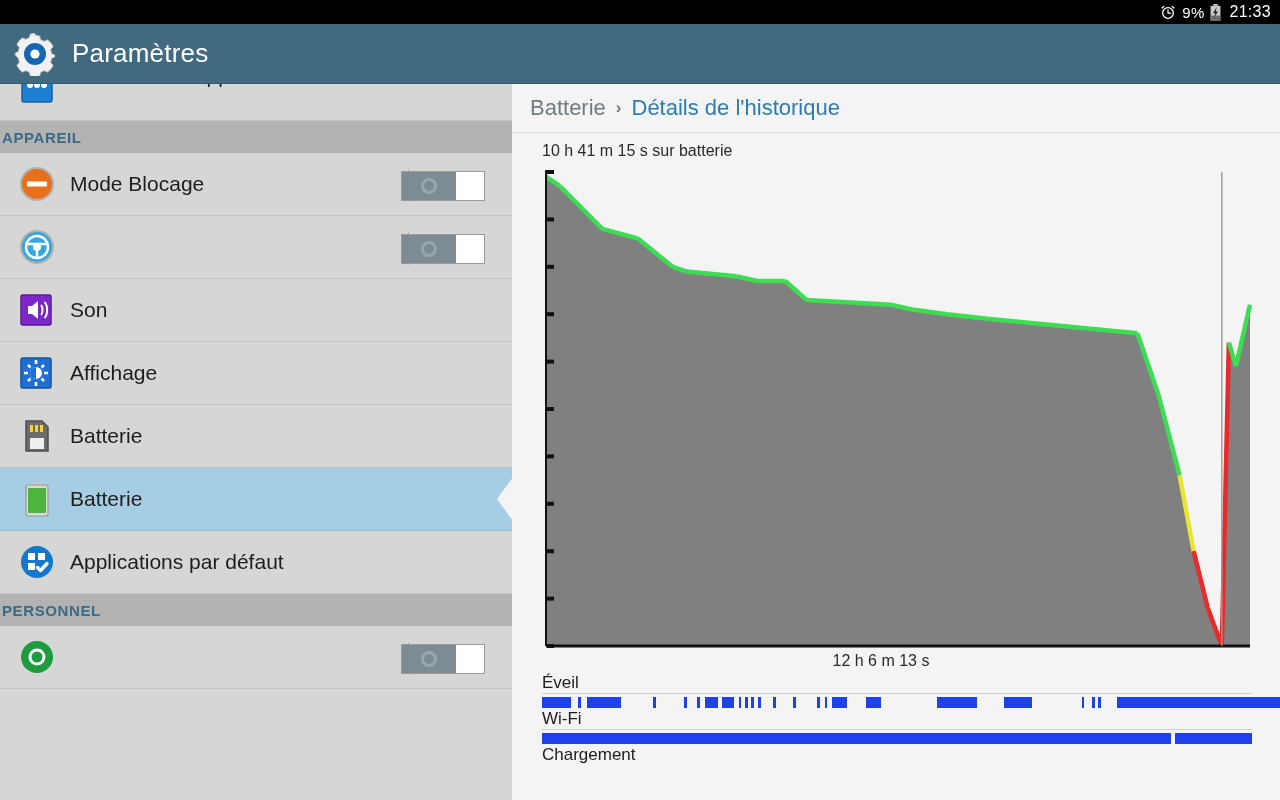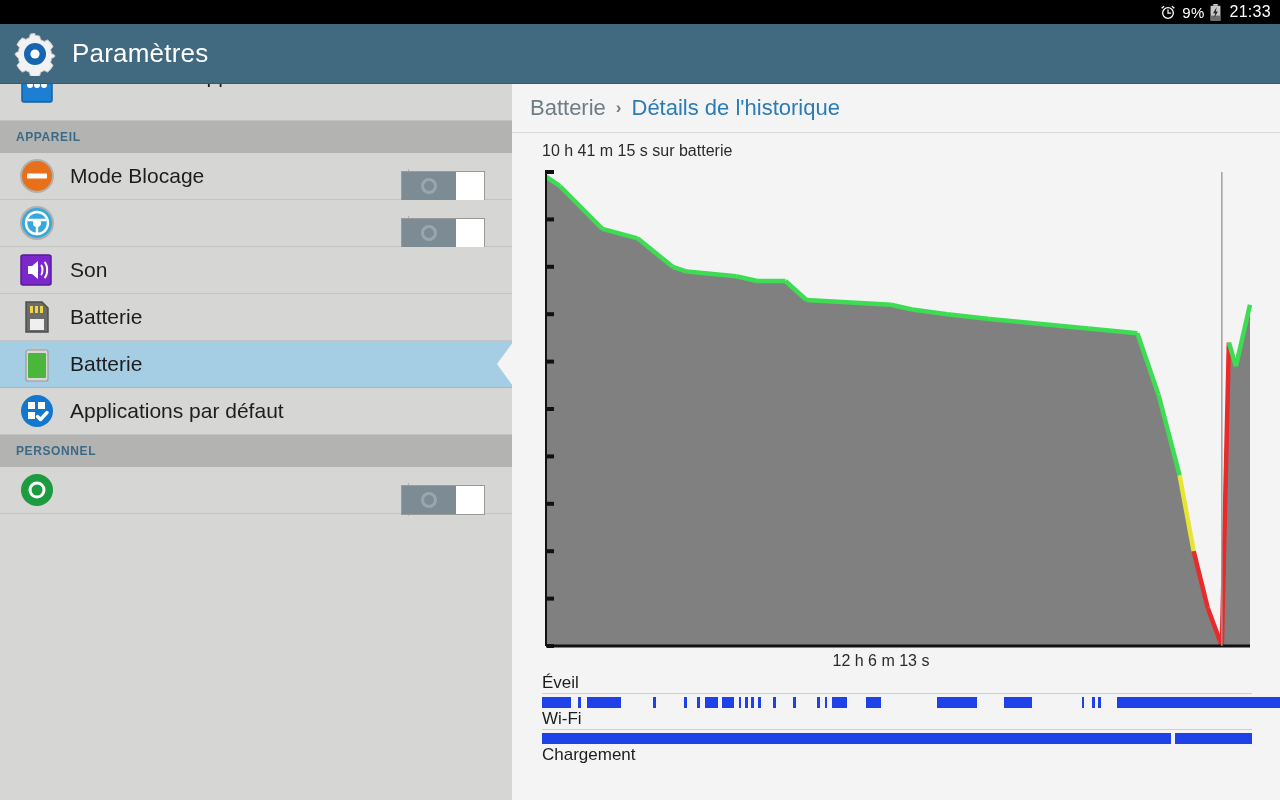--- a/index.html
+++ b/index.html
@@ -36,25 +36,25 @@
     letter-spacing:.2px;
   }
 
   
   #sidebar{
     position:absolute; left:0; top:84px; width:512px; height:716px;
     background:#d6d6d4; overflow:hidden;
   }
   .sec-head{
     height:32px; background:#b3b3b1; display:flex; align-items:center;
-    padding-left:16px; color:#3b6a86; font-size:12px; font-weight:bold;
+    padding-left:2px; color:#3b6a86; font-size:15px; font-weight:bold;
     letter-spacing:.6px;
   }
   .row{
-    position:relative; height:47px; display:flex; align-items:center;
+    position:relative; height:63px; display:flex; align-items:center;
     border-bottom:1px solid #c3c3c1;
     background:#d6d6d4;
   }
   .row.clipped{ height:37px; align-items:flex-start; border-bottom:1px solid #c3c3c1;}
   .row.selected{ background:#a5cde4; border-bottom:1px solid #8fbdd6;}
   .row .ico{ width:40px; height:40px; margin-left:17px; flex:0 0 40px; display:block;}
   .row.clipped .ico{ margin-top:-14px;}
   .row .label{
     margin-left:13px; font-size:21px; color:#1d1d1d; white-space:nowrap;
   }
@@ -211,20 +211,33 @@
     <span class="ico">
       <svg viewBox="0 0 40 40" width="40" height="40">
         <rect x="4" y="5" width="30" height="30" rx="2" fill="#7b27c9" stroke="#5a1b96" stroke-width="1.5"></rect>
         <path d="M11 16h4l6-5v18l-6-5h-4z" fill="#fff"></path>
         <path d="M24 15c2 2 2 8 0 10M27.5 12c3.5 3.5 3.5 12.5 0 16" fill="none" stroke="#fff" stroke-width="2"></path>
       </svg>
     </span>
     <span class="label">Son</span>
   </div>
 
+  <div class="row">
+    <span class="ico">
+      <svg viewBox="0 0 40 40" width="40" height="40">
+        <rect x="4" y="5" width="30" height="30" rx="2" fill="#1c6fd4" stroke="#14519c" stroke-width="1.5"></rect>
+        <circle cx="19" cy="20" r="6" fill="#fff"></circle>
+        <g stroke="#fff" stroke-width="2.6">
+          <path d="M19 7v4M19 29v4M7 20h4M27 20h4M11 12l2.5 2.5M24.5 25.5 27 28M27 12l-2.5 2.5M13.5 25.5 11 28"></path>
+        </g>
+        <path d="M19 14a6 6 0 000 12z" fill="#1c6fd4"></path>
+      </svg>
+    </span>
+    <span class="label">Affichage</span>
+  </div>
 
   <div class="row">
     <span class="ico">
       <svg viewBox="0 0 40 40" width="40" height="40">
         <path d="M9 5h16l6 6v24H9z" fill="#6b6b6b" stroke="#4f4f4f" stroke-width="1.5"></path>
         <g fill="#f0d441">
           <rect x="13" y="9" width="3" height="7"></rect>
           <rect x="18" y="9" width="3" height="7"></rect>
           <rect x="23" y="9" width="3" height="7"></rect>
         </g>

